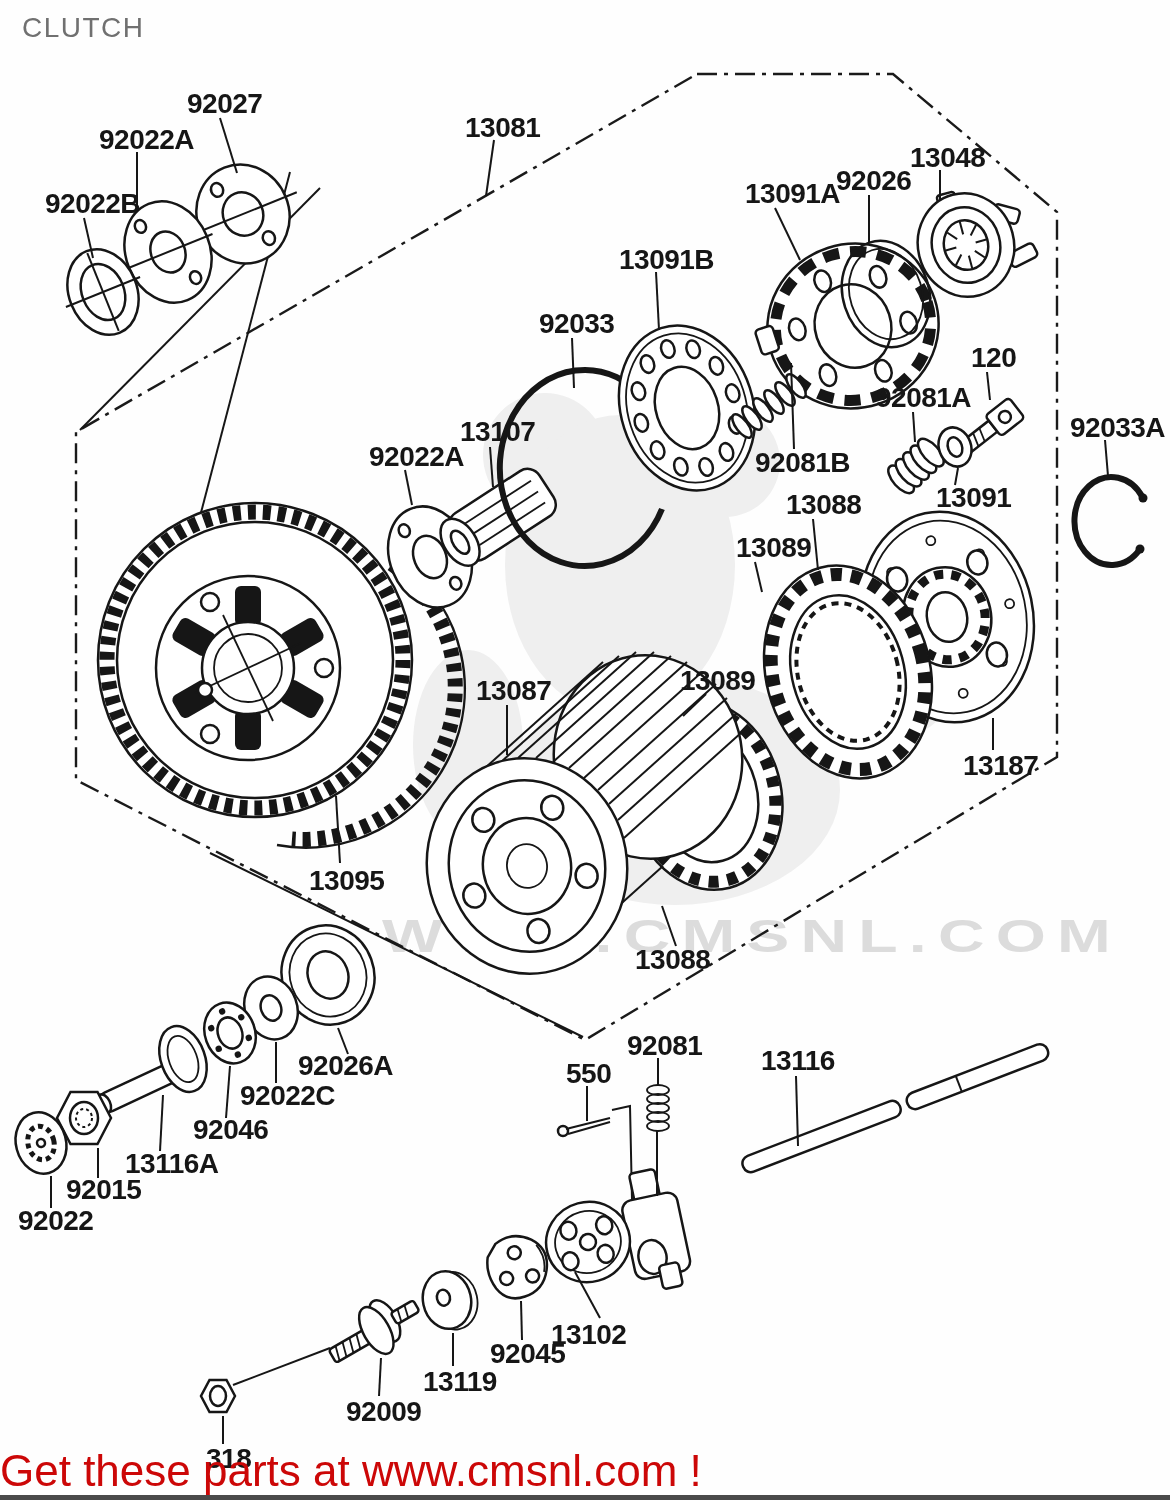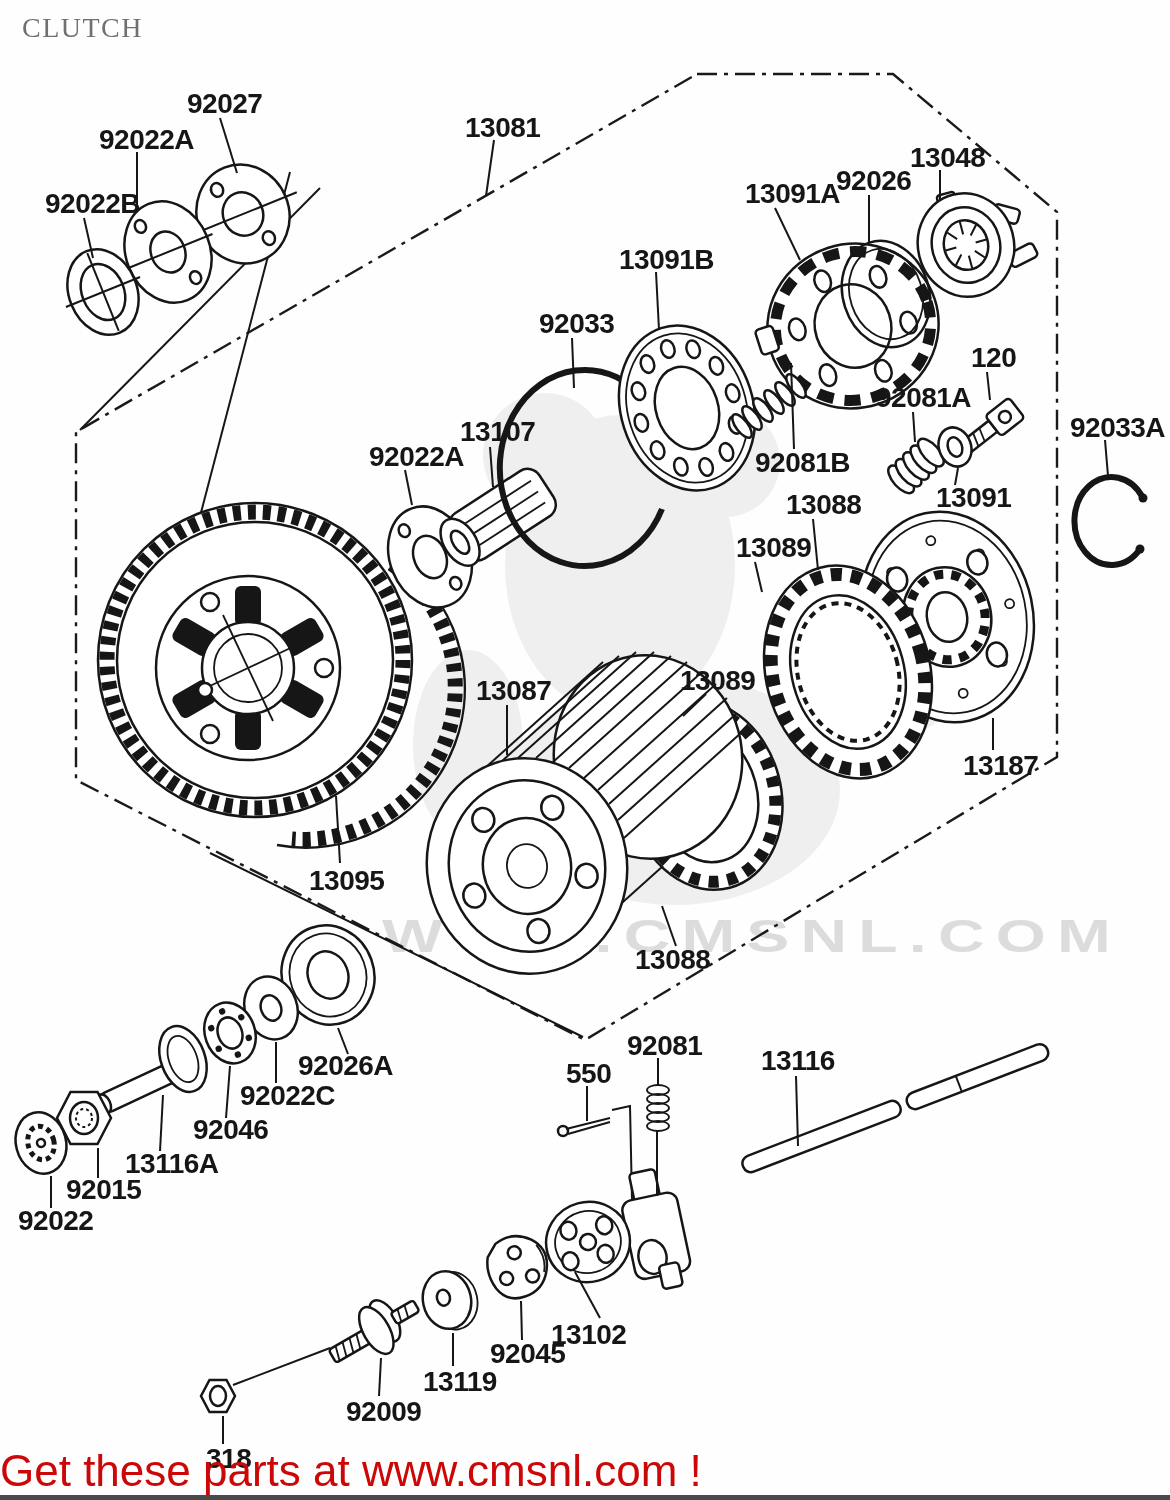--- a/index.html
+++ b/index.html
@@ -1,19 +1,19 @@
 <!DOCTYPE html>
 <html><head>
 <meta charset="utf-8">
 <style>
   html,body{margin:0;padding:0;background:#ffffff;}
   .canvas{position:relative;width:1170px;height:1500px;background:#fefefe;overflow:hidden;
           font-family:"Liberation Sans",sans-serif;}
   .heading{position:absolute;left:22px;top:12px;font-size:28px;letter-spacing:1.5px;
-           color:#707070;font-family:Liberation Serif, serif;}
+           color:#707070;font-family:Liberation Sans, sans-serif;}
   .footer{position:absolute;left:0;width:1170px;top:1446px;text-align:left;}
   .footer span{font-size:44px;color:#cc0707;font-family:"Liberation Sans",sans-serif;}
   .bottom-strip{position:absolute;left:0;bottom:0;width:1170px;height:5px;background:#4a4a4a;}
   svg{position:absolute;left:0;top:0;}
   .lbl{font-family:"Liberation Sans",sans-serif;font-size:28px;font-weight:bold;fill:#161616;letter-spacing:-0.5px;}
   .ln{stroke:#161616;stroke-width:2;fill:none;}
   .pt{stroke:#161616;stroke-width:2.5;fill:#ffffff;}
   .ptn{stroke:#161616;stroke-width:2.5;fill:none;}
   .thin{stroke:#161616;stroke-width:1.8;fill:none;}
   .wm{fill:#efefef;}

